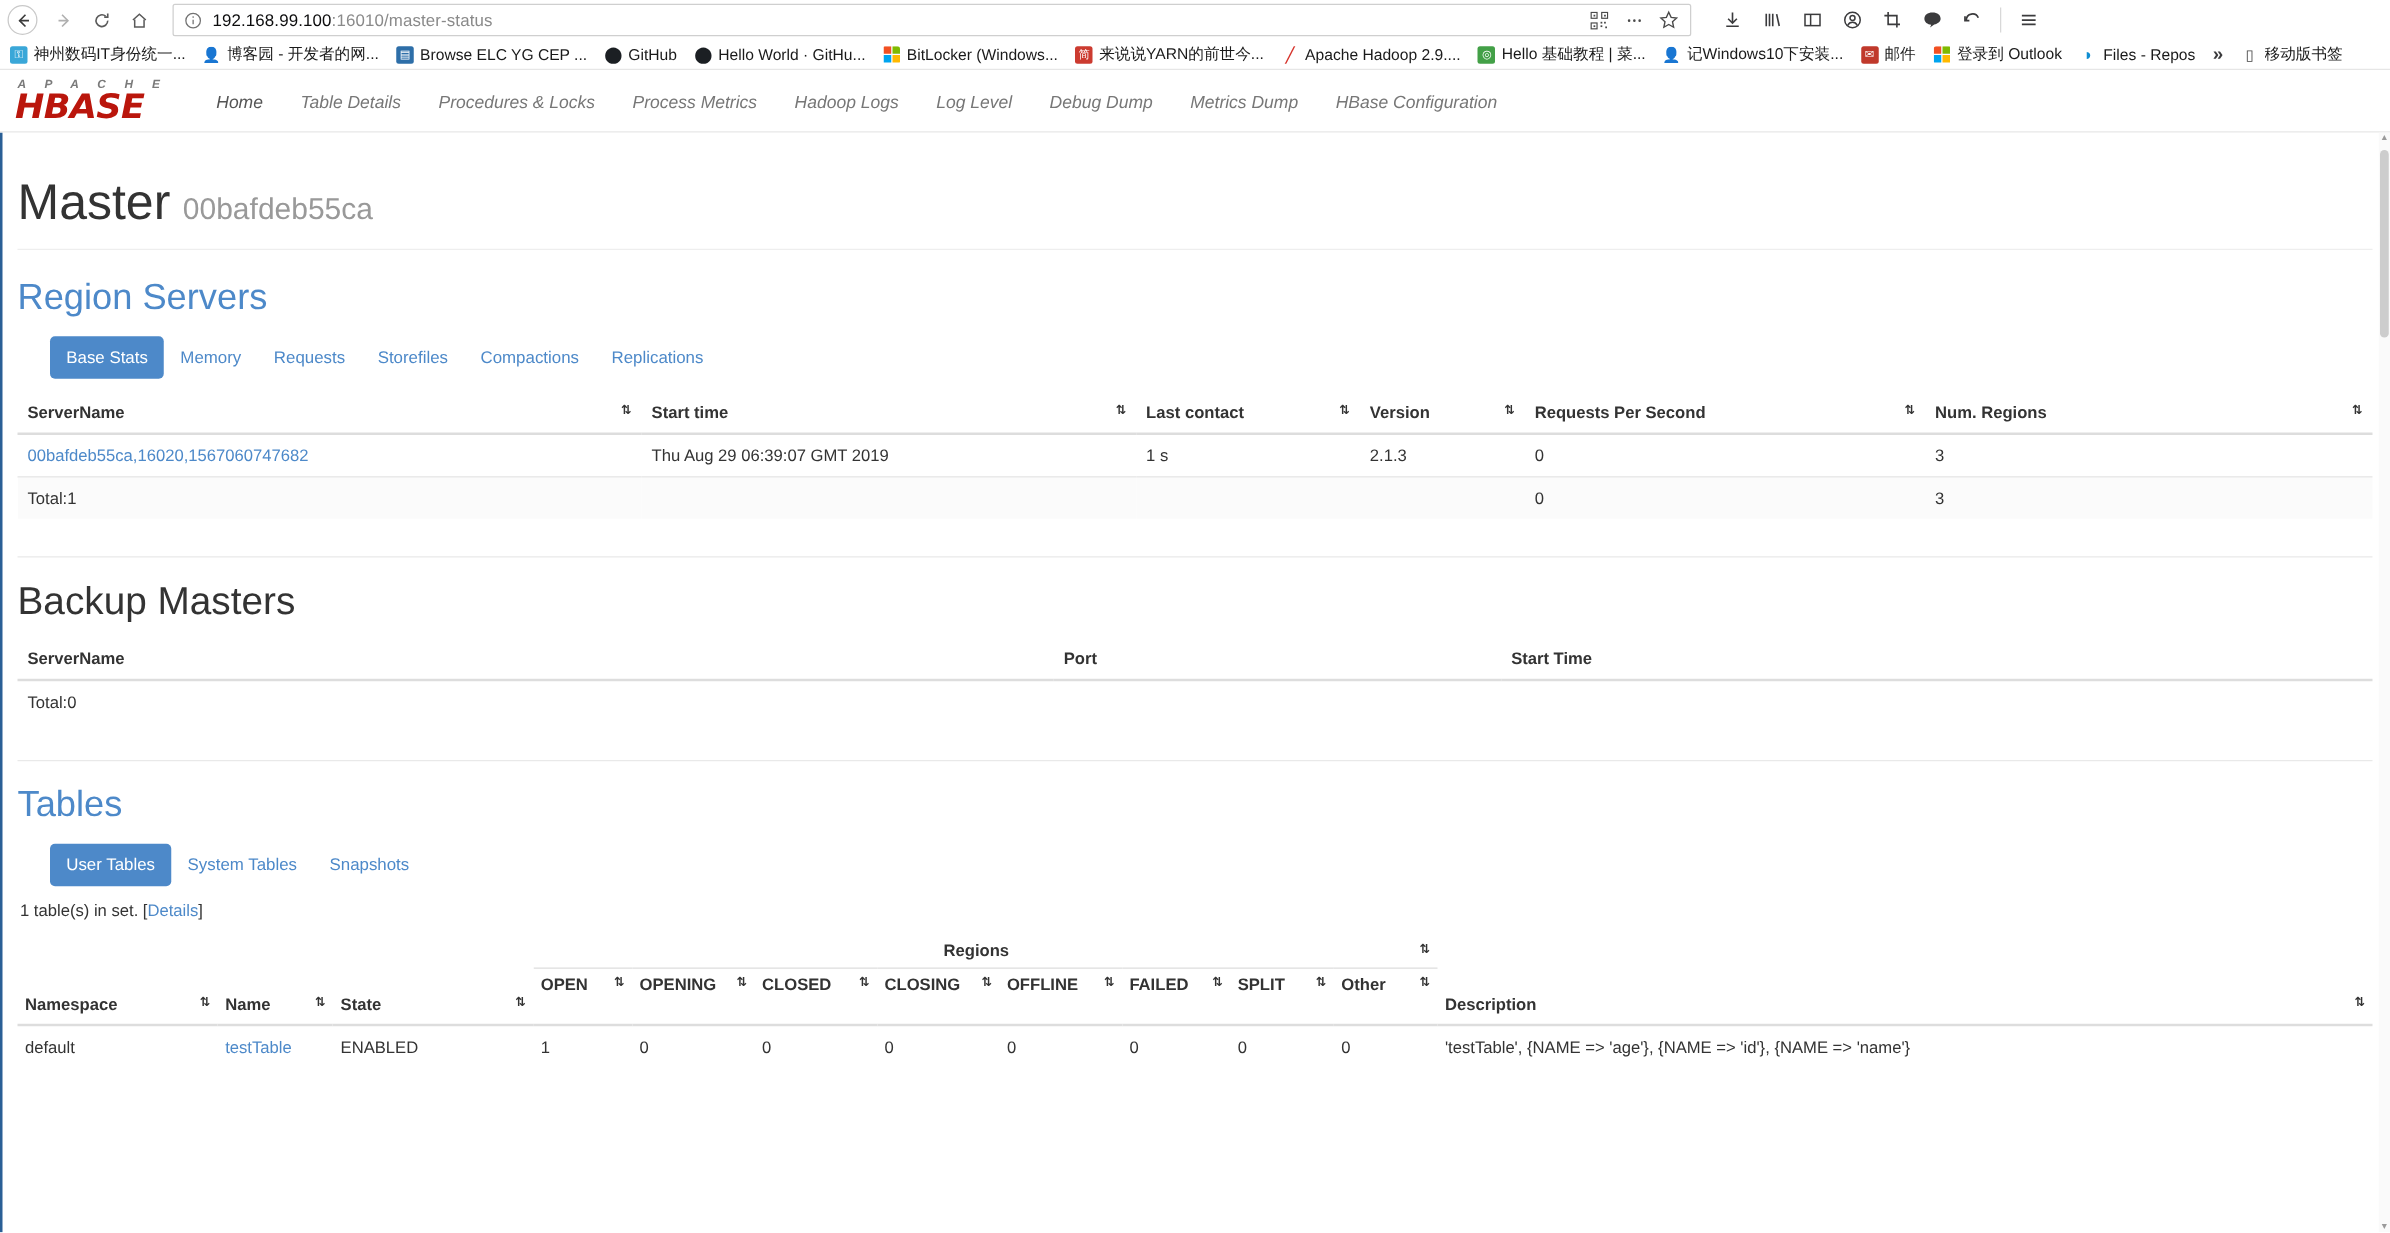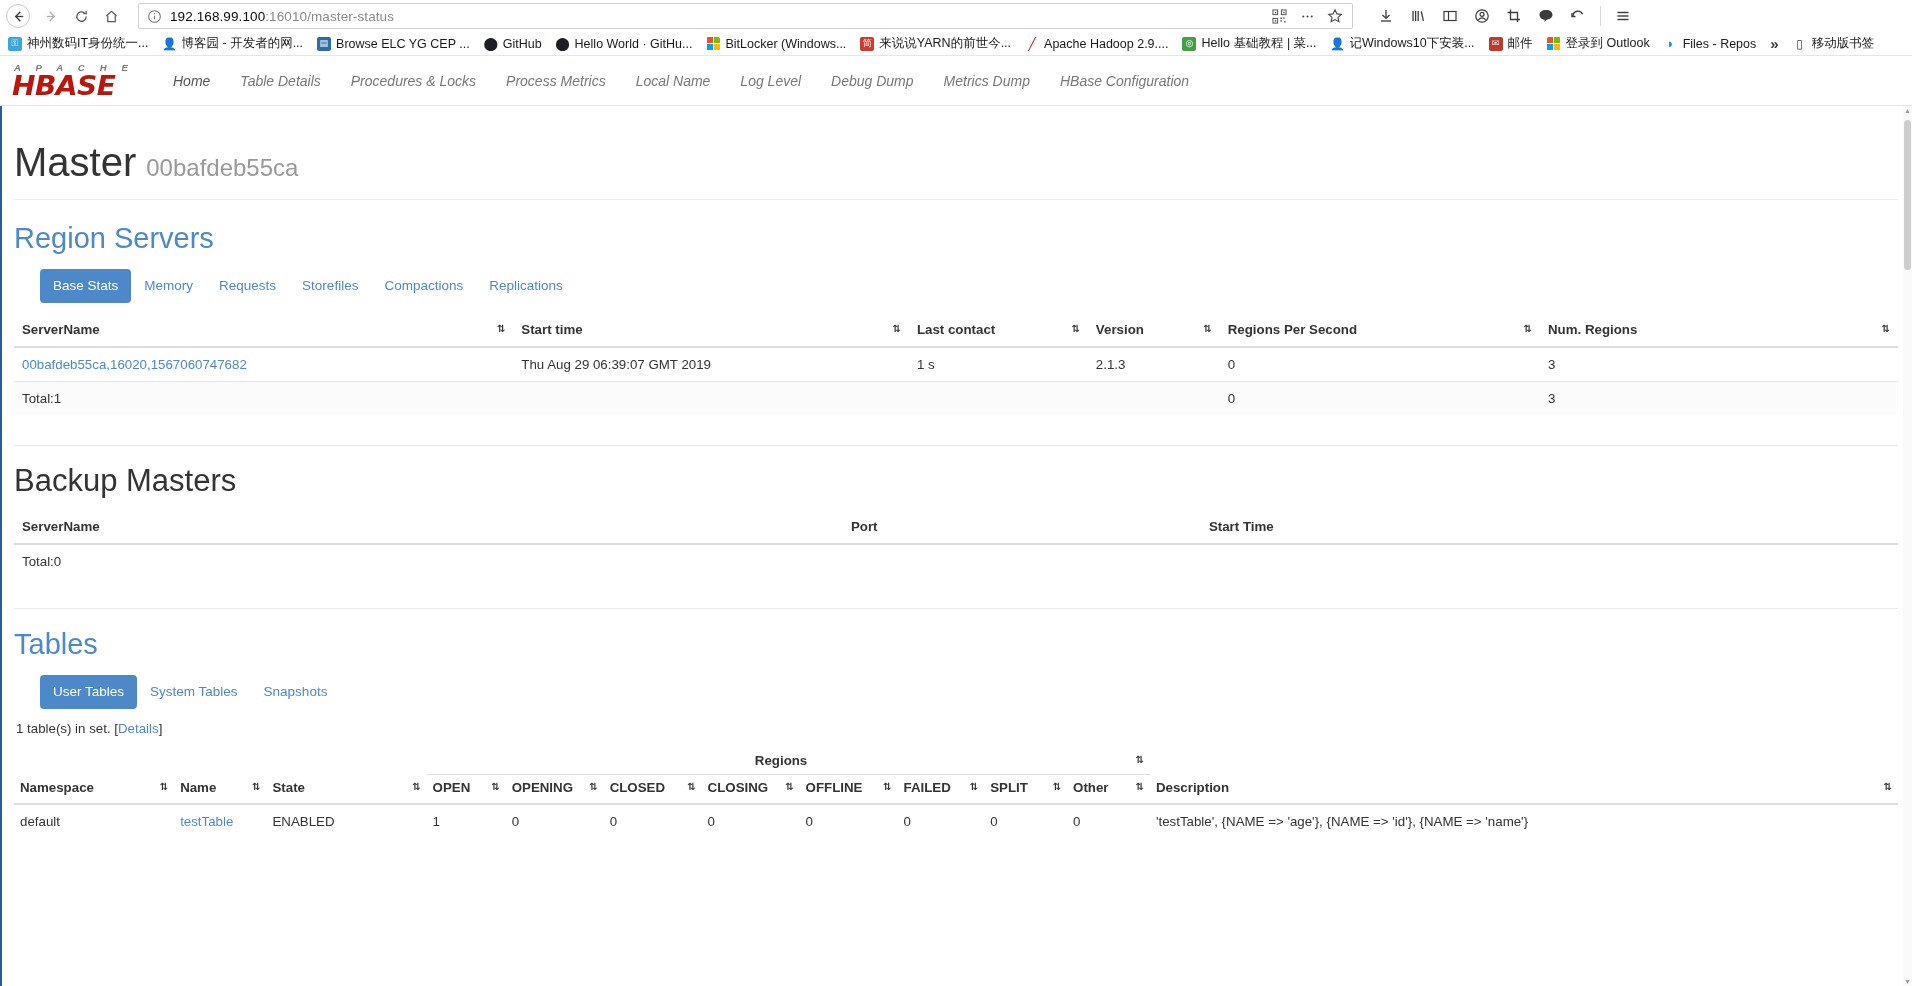--- a/index.html
+++ b/index.html
@@ -284,21 +284,21 @@
   table.tbl2 { width: 100%; border-collapse: collapse; font-size: 13.3px; color: #333; table-layout: fixed; }
   table.tbl2 th {
     font-weight: bold; text-align: left; white-space: nowrap;
     padding: 5px 6px; vertical-align: bottom;
   }
   table.tbl2 th.grp {
     text-align: center;
     border-bottom: 1px solid #dddddd;
     padding-bottom: 6px;
   }
-  table.tbl2 th.sub { border-bottom: 2px solid #dddddd; padding-bottom: 8px; }
+  table.tbl2 th.sub { border-bottom: 2px solid #dddddd; padding-bottom: 24px; }
   table.tbl2 th.lvl1 { border-bottom: 2px solid #dddddd; padding-bottom: 8px; }
   table.tbl2 td {
     padding: 9px 6px; border-top: 1px solid #e4e4e4;
     white-space: nowrap; overflow: hidden; text-overflow: ellipsis;
   }
 
   
   .vscroll {
     position: absolute;
     right: 0; top: 0;
@@ -525,21 +525,21 @@
 <div class="hb-navbar">
   <div class="hb-logo">
     <div class="apache">A P A C H E</div>
     <div class="hbase">HBASE</div>
   </div>
   <div class="hb-nav-items">
     <a class="hb-nav-link active" href="#">Home</a>
     <a class="hb-nav-link" href="#">Table Details</a>
     <a class="hb-nav-link" href="#">Procedures &amp; Locks</a>
     <a class="hb-nav-link" href="#">Process Metrics</a>
-    <a class="hb-nav-link" href="#">Local Name</a>
+    <a class="hb-nav-link" href="#">Hadoop Logs</a>
     <a class="hb-nav-link" href="#">Log Level</a>
     <a class="hb-nav-link" href="#">Debug Dump</a>
     <a class="hb-nav-link" href="#">Metrics Dump</a>
     <a class="hb-nav-link" href="#">HBase Configuration</a>
   </div>
 </div>
 
 <div class="container">
   <div class="left-edge"></div>
 
@@ -565,21 +565,21 @@
       <col style="width:7%">
         <col style="width:17%">
         <col style="width:19%">
     </colgroup>
     <thead>
       <tr>
         <th><span>ServerName</span><span class="sort-ind">⇅</span></th>
         <th><span>Start time</span><span class="sort-ind">⇅</span></th>
         <th><span>Last contact</span><span class="sort-ind">⇅</span></th>
         <th><span>Version</span><span class="sort-ind">⇅</span></th>
-        <th><span>Regions Per Second</span><span class="sort-ind">⇅</span></th>
+        <th><span>Requests Per Second</span><span class="sort-ind">⇅</span></th>
         <th><span>Num. Regions</span><span class="sort-ind">⇅</span></th>
       </tr>
     </thead>
     <tbody>
       <tr>
         <td><a class="lnk" href="#">00bafdeb55ca,16020,1567060747682</a></td>
         <td>Thu Aug 29 06:39:07 GMT 2019</td>
         <td>1 s</td>
         <td>2.1.3</td>
         <td>0</td>

